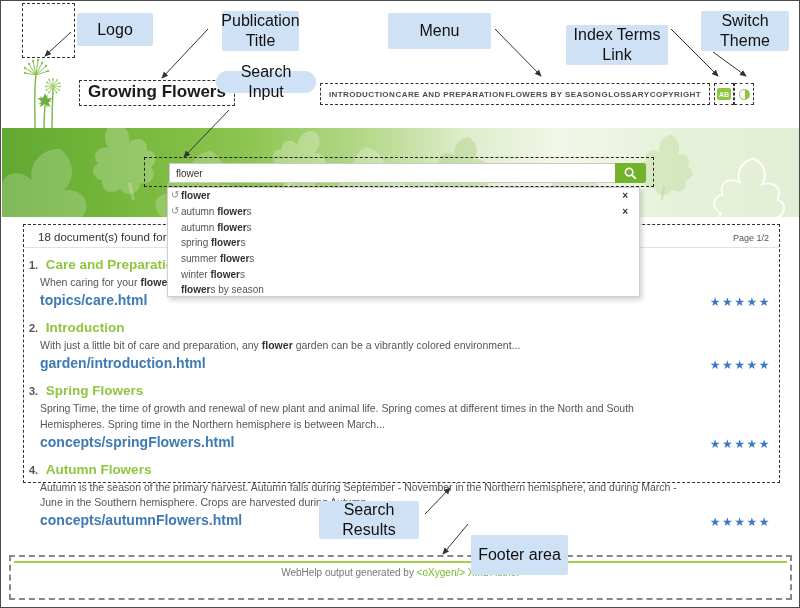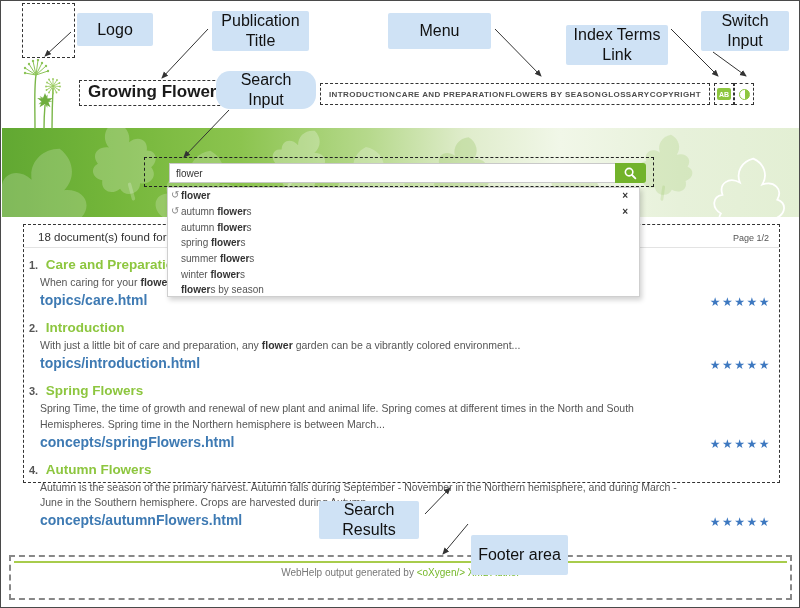--- a/index.html
+++ b/index.html
@@ -238,21 +238,21 @@
         <span class="r-link">topics/care.html</span>
         <span class="r-stars">★★★★★</span>
       </div>
 
       <div class="res-item">
         <div>
           <span class="r-num">2.</span>
           <span class="r-title">Introduction</span>
         </div>
         <div class="r-desc"><span>With just a little bit of care and preparation, any </span><b>flower</b><span> garden can be a vibrantly colored environment...</span></div>
-        <span class="r-link">topics/introduction.html</span>
+        <span class="r-link">garden/introduction.html</span>
         <span class="r-stars">★★★★★</span>
       </div>
 
       <div class="res-item">
         <div>
           <span class="r-num">3.</span>
           <span class="r-title">Spring Flowers</span>
         </div>
         <div class="r-desc"><span>Spring Time, the time of growth and renewal of new plant and animal life. Spring comes at different times in the North and South Hemispheres. Spring time in the Northern hemisphere is between March...</span></div>
         <span class="r-link">concepts/springFlowers.html</span>
@@ -274,25 +274,25 @@
 
   <div class="footer">
     <div class="footer-line"></div>
     <div class="footer-text">
       <span>WebHelp output generated by </span><span class="footer-link">&lt;oXygen/&gt; XML Author</span>
     </div>
   </div>
 
   <div class="dash-empty"></div>
   <div class="callout" style="left:76px;  top:12px; width:76px;  height:33px;">Logo</div>
-  <div class="callout" style="left:211px; top:10px; width:97px;  height:40px;">Publication Title</div>
+  <div class="callout" style="left:221px; top:10px; width:77px;  height:40px;">Publication Title</div>
   <div class="callout" style="left:387px; top:12px; width:103px; height:36px;">Menu</div>
   <div class="callout" style="left:565px; top:24px; width:102px; height:40px;">Index Terms Link</div>
-  <div class="callout" style="left:700px; top:10px; width:88px;  height:40px;">Switch Input</div>
-  <div class="callout" style="left:215px; top:70px; width:100px; height:38px;border-radius:14px;">Search Input</div>
+  <div class="callout" style="left:700px; top:10px; width:88px;  height:40px;">Switch Theme</div>
+  <div class="callout" style="left:215px; top:70px; width:100px; height:22px;border-radius:14px;">Search Input</div>
   <div class="callout" style="left:318px; top:500px; width:100px; height:38px;">Search Results</div>
   <div class="callout" style="left:470px; top:510px; width:97px; height:40px;margin-top:24px;">Footer area</div>
 
   <svg class="arrow-layer">
     <defs>
       <marker id="ah" markerWidth="8" markerHeight="8" refX="6" refY="3" orient="auto">
         <path d="M0,0 L7,3 L0,6 Z" fill="#333"></path>
       </marker>
     </defs>
     <g stroke="#333" stroke-width="1" fill="none">

